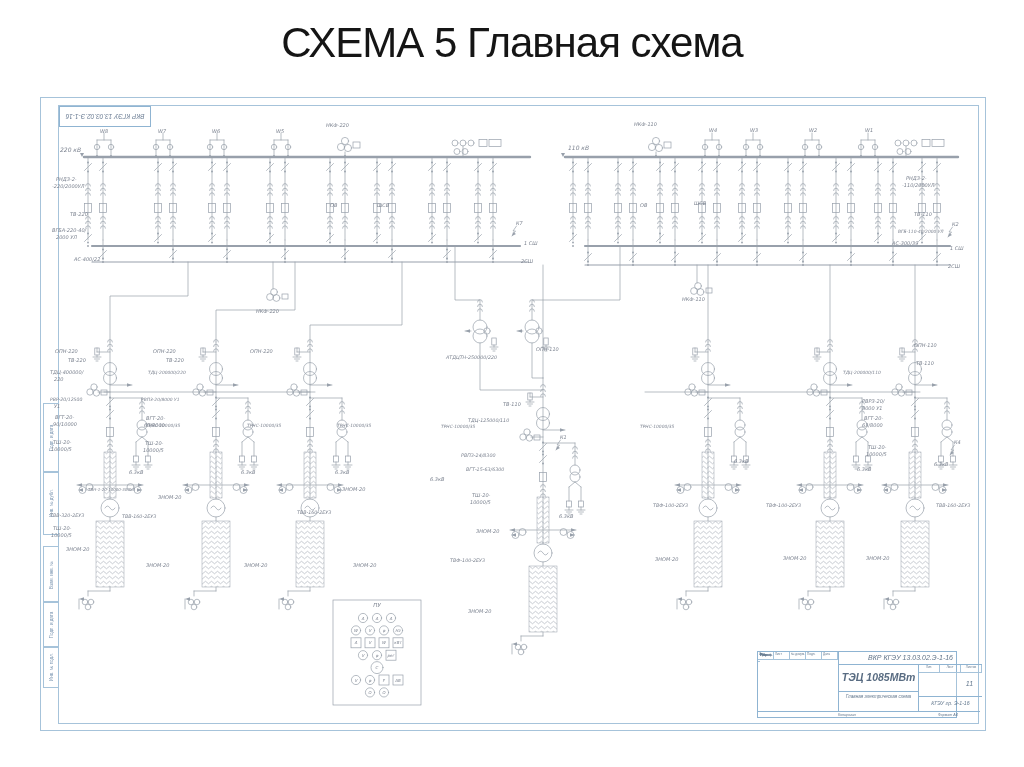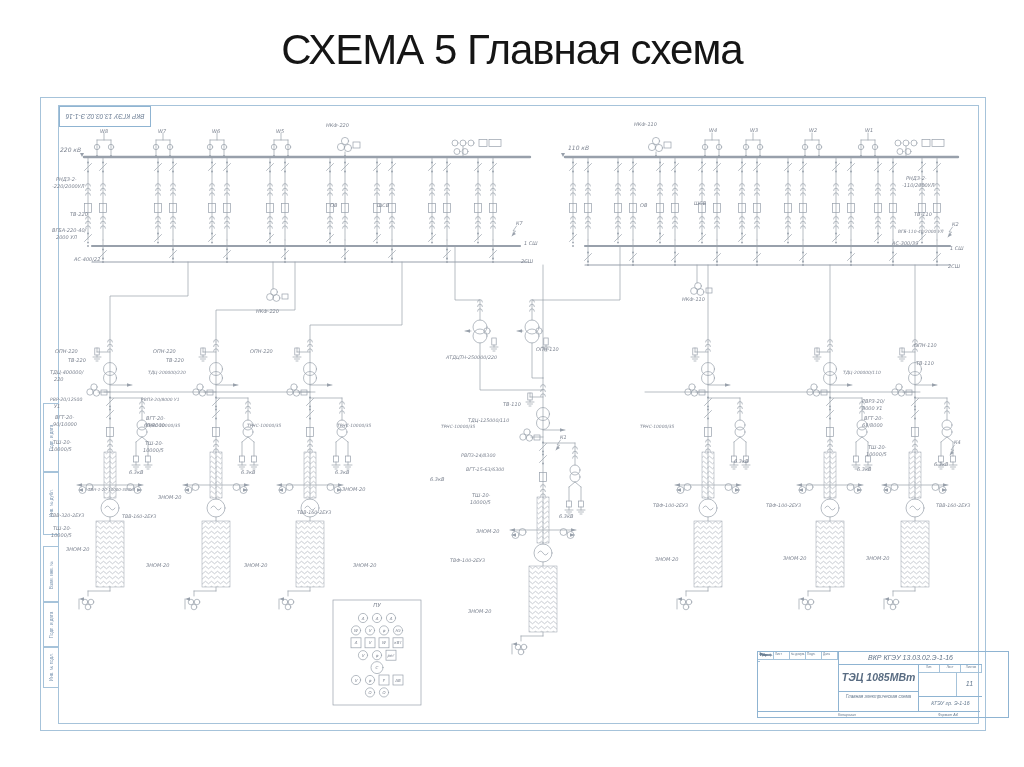--- a/index.html
+++ b/index.html
@@ -1,35 +1,35 @@
 <!DOCTYPE html>
 <html><head>
 <meta charset="utf-8">
 <style>
   html,body{margin:0;padding:0;background:#fff;}
   body{width:1024px;height:767px;position:relative;overflow:hidden;
        font-family:"Liberation Sans",sans-serif;}
-  .slide-title{position:absolute;top:10px;left:0;right:0;margin:16px;text-align:center;
+  .slide-title{position:absolute;top:10px;left:0;right:0;margin:9px;text-align:center;
        font-family:"Liberation Sans",sans-serif;font-size:42px;font-weight:500;
        letter-spacing:-1px;color:#151515;}
   .sheet{position:absolute;left:40px;top:97px;width:944px;height:632px;
        border:1.5px solid #a6c3da;background:#fff;}
   .sheet .inner{position:absolute;left:17px;top:7px;right:6px;bottom:6px;
        border:1.2px solid #a6c3da;}
   .corner-stamp{position:absolute;left:18px;top:8px;width:90px;height:19px;
        border:1px solid #8fb4d2;color:#6c7e95;font-size:6.5px;font-style:italic;
        display:flex;align-items:center;justify-content:center;
        transform:rotate(180deg);}
   .side-strip{position:absolute;left:2px;width:14px;border:1px solid #a6c3da;
        color:#7d97b2;overflow:hidden;}
   .side-strip span{position:absolute;left:50%;top:50%;font-size:4.5px;white-space:nowrap;
        transform:translate(-50%,-50%) rotate(-90deg);}
   .schematic-svg{position:absolute;left:0;top:0;width:1024px;height:767px;}
   
-  .tblock{position:absolute;left:757px;top:651px;width:252px;height:67px;
+  .tblock{position:absolute;left:757px;top:651px;width:200px;height:67px;
        border:1.2px solid #8fb4d2;box-sizing:border-box;color:#64798f;}
   .tblock *{box-sizing:border-box;position:absolute;}
   .tb-left{left:0;top:0;width:81px;height:59px;border-right:1px solid #8fb4d2;}
   .tb-lhead{left:0;top:0;width:100%;height:8px;border-bottom:1px solid #a6c3da;
        font-size:3.2px;display:flex;}
   .tb-lhead i{flex:1;border-right:1px solid #a6c3da;font-style:normal;padding-left:1px;position:static;}
   .tb-lrow{left:0;width:100%;height:10px;border-bottom:1px solid #a6c3da;
        font-size:3.4px;padding:1px 0 0 2px;}
   .tb-doc{left:81px;top:0;width:143px;height:13px;border-bottom:1px solid #8fb4d2;
        font-size:7px;font-style:italic;text-align:center;padding-top:2px;color:#5f7287;}

